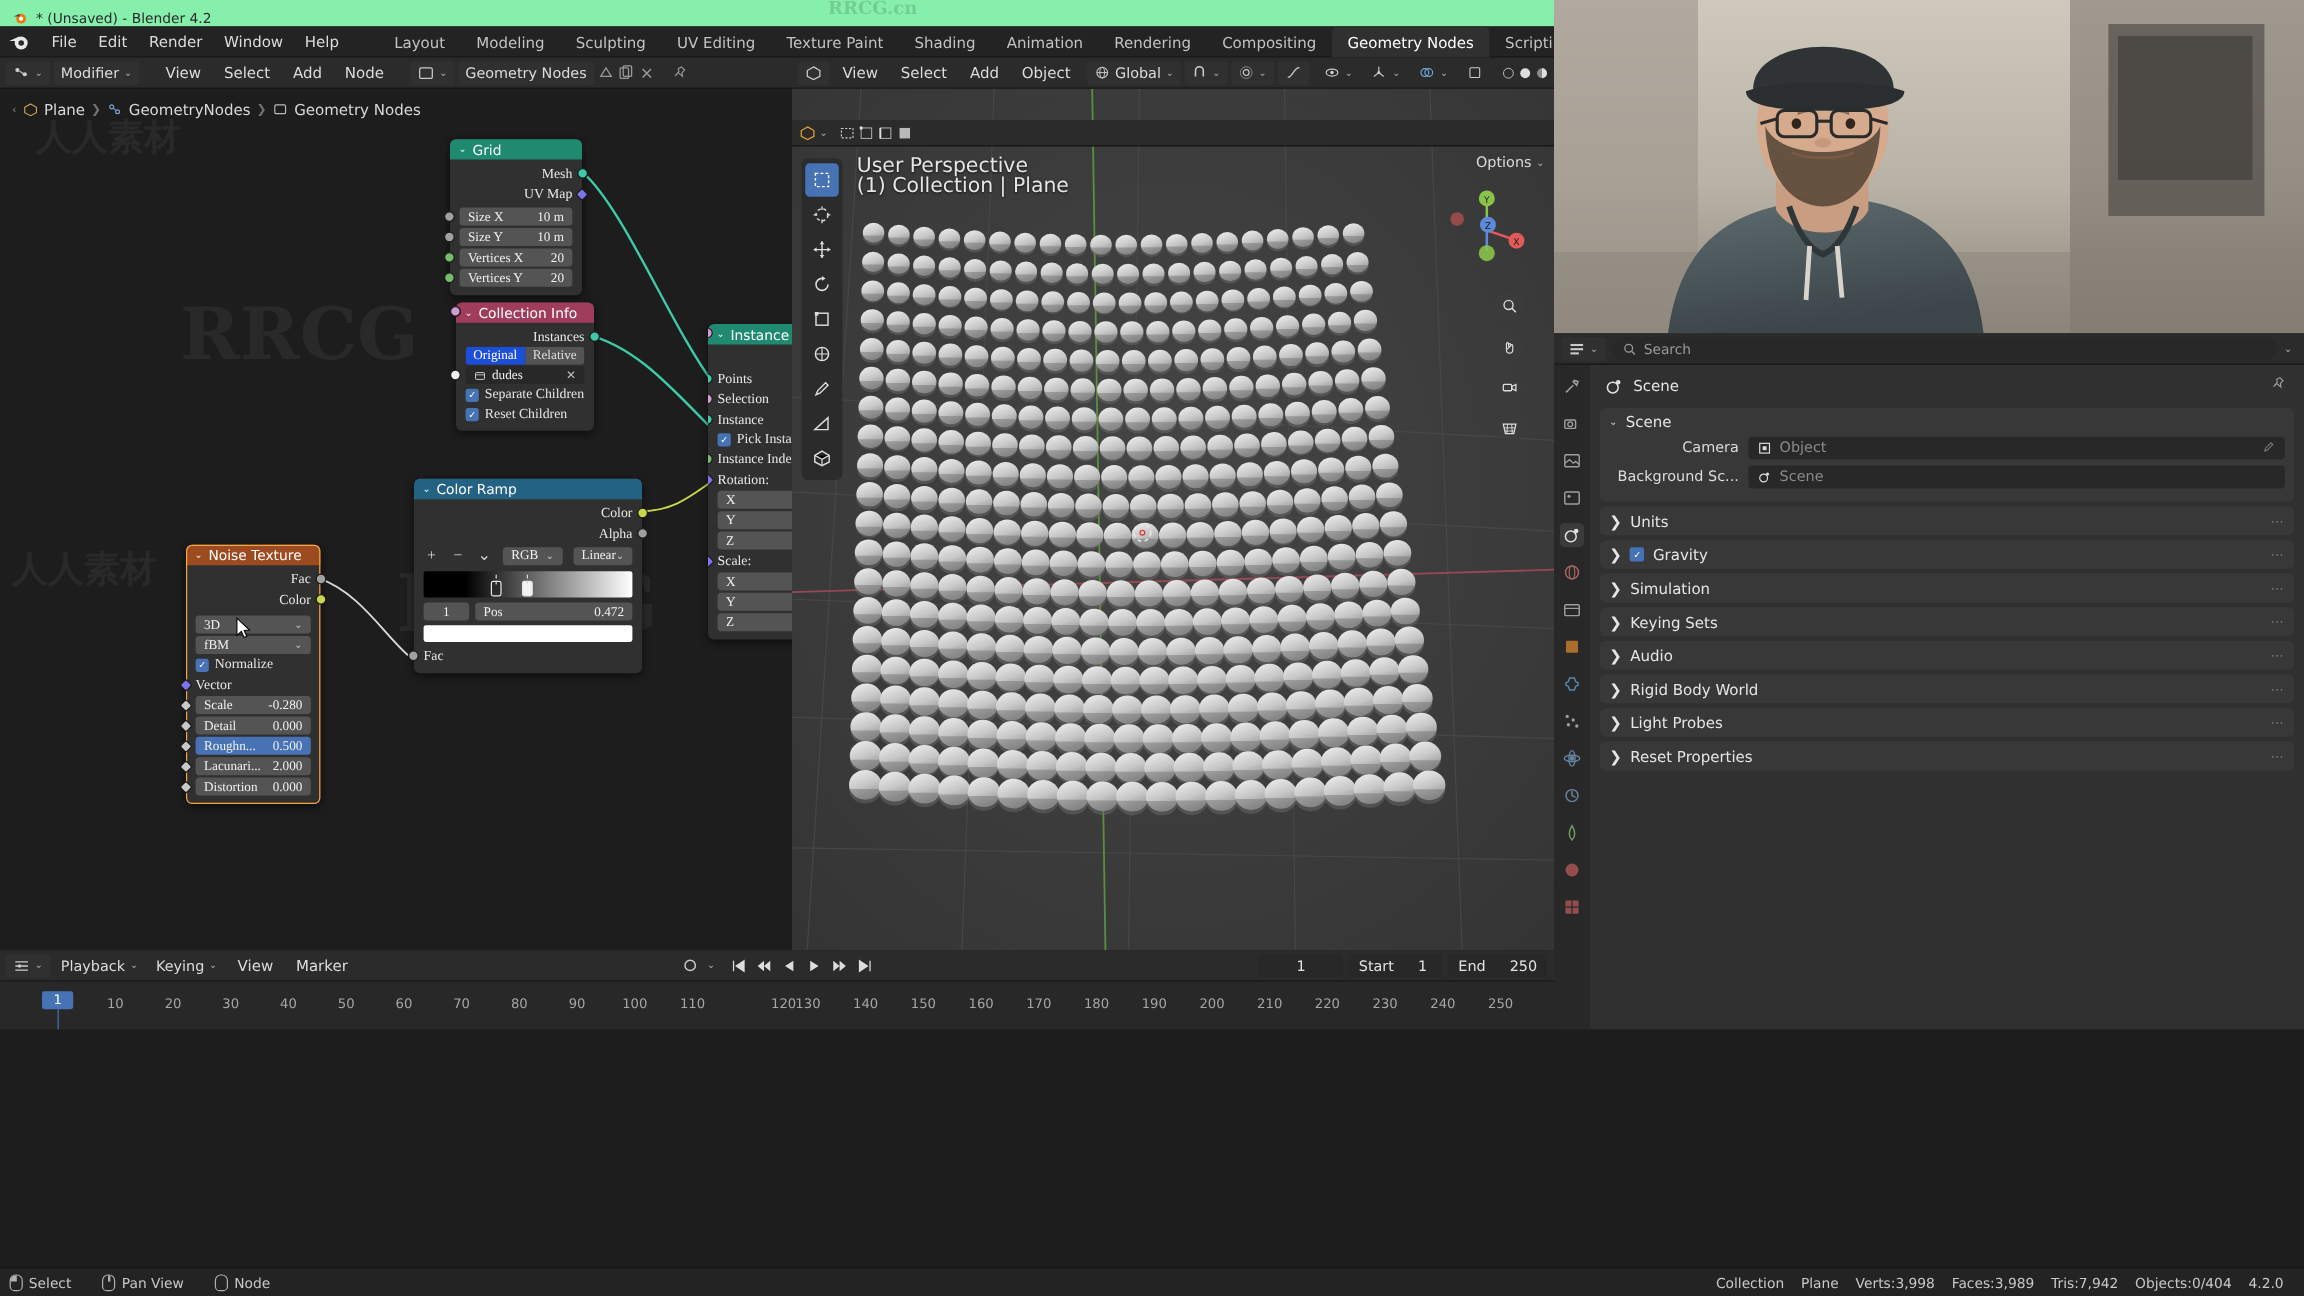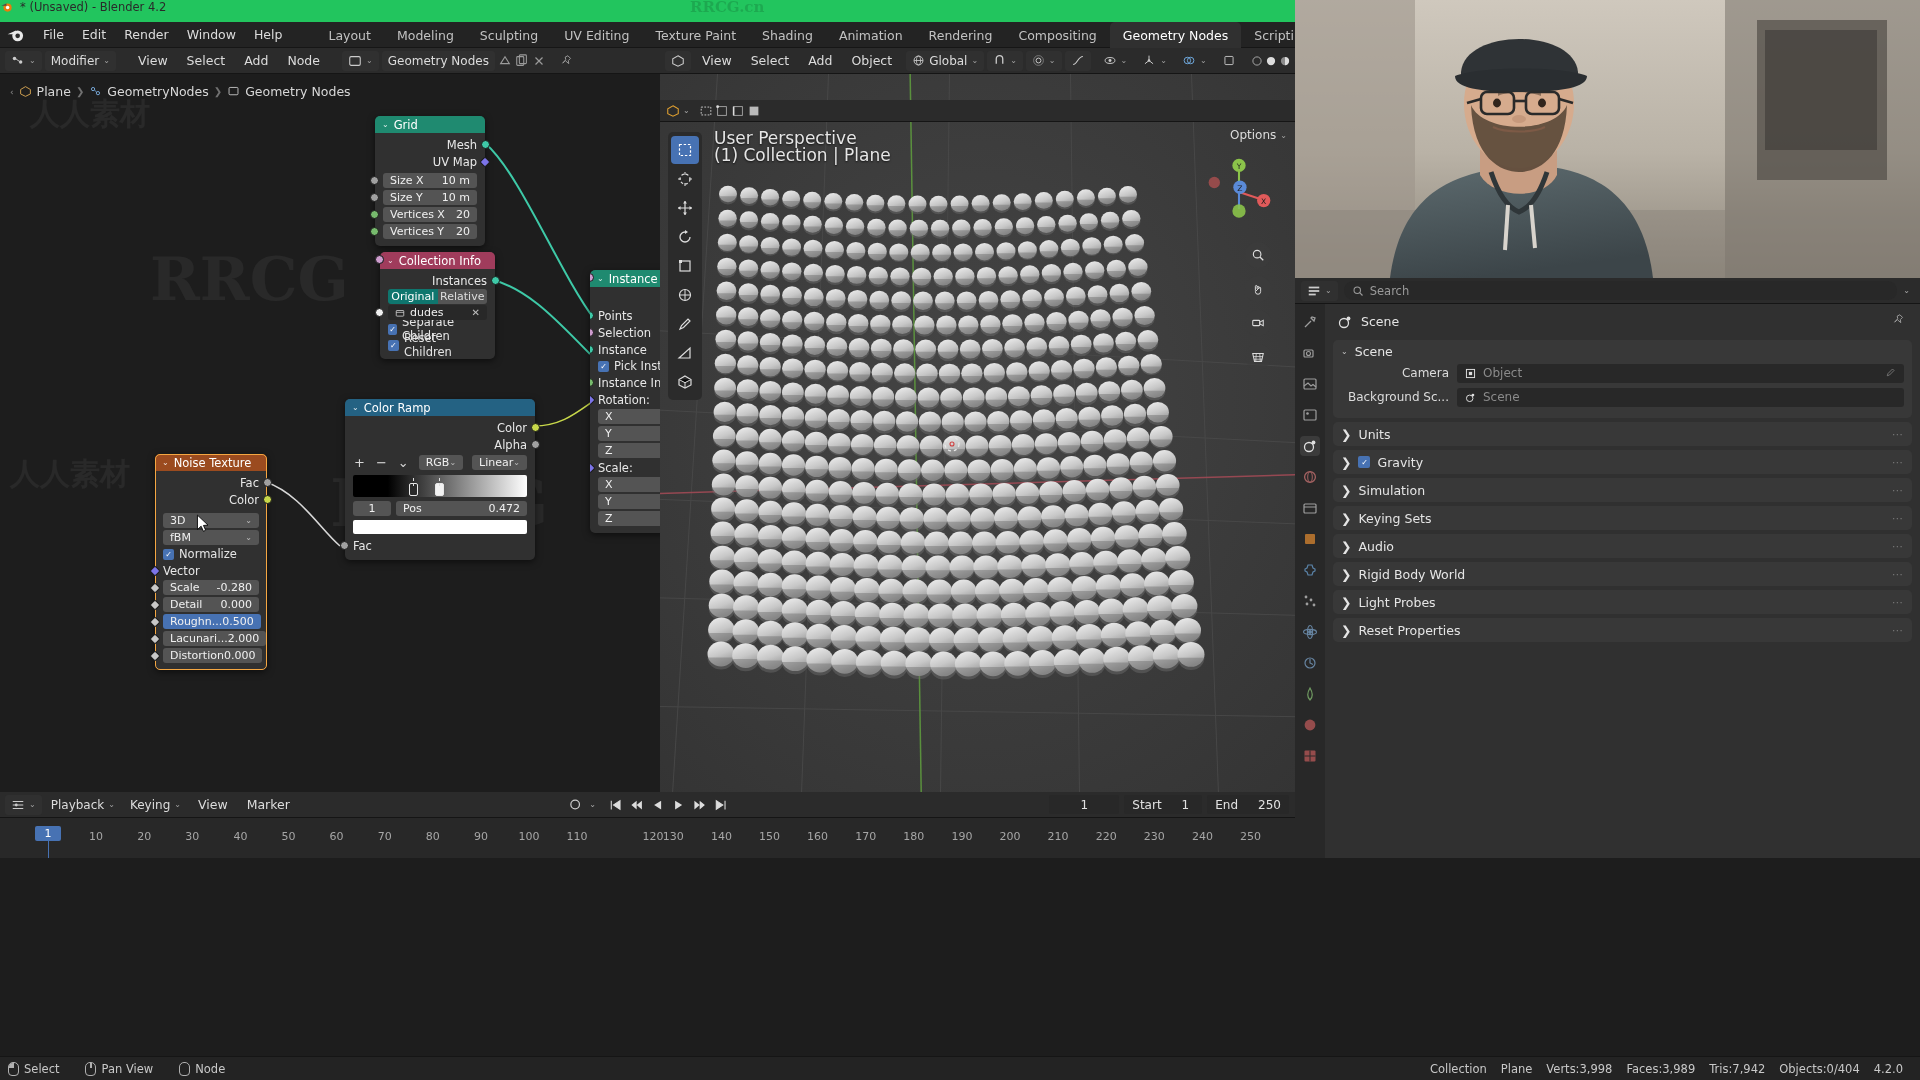--- a/index.html
+++ b/index.html
@@ -7,22 +7,22 @@
     width: 1920px; height: 1080px; overflow: hidden;
     background: #1d1d1d;
     font-family: "DejaVu Sans", sans-serif;
     font-size: 12.5px; color: #e5e5e5;
     -webkit-font-smoothing: antialiased;
   }
   .app { position: relative; width: 1920px; height: 1080px; }
 
   
   .titlebar {
-    height: 22px; background: #22c55e; color: #2a2a2a;
-    display: flex; align-items: flex-start; padding: 0 0; font-size: 11.5px;
+    height: 22px; background: #86efac; color: #2a2a2a;
+    display: flex; align-items: flex-end; padding: 0 10px; font-size: 11.5px;
     position: relative;
   }
   .titlebar .tb-icon { width: 14px; height: 14px; margin-right: 6px; }
   .wbtns { position: absolute; right: 4px; top: 0; height: 22px; display: flex; align-items: center; gap: 0; }
   .wbtn { width: 30px; height: 22px; display: flex; align-items: center; justify-content: center;
           font-size: 11px; color: #333; }
 
   
   .topbar {
     height: 26px; background: #232323; display: flex; align-items: center;
@@ -61,40 +61,40 @@
   .node-canvas { position: absolute; inset: 26px 0 0 0; background: #1d1d1d; overflow: hidden; }
   .breadcrumb { position: absolute; left: 10px; top: 10px; display: flex; align-items: center;
                 gap: 5px; font-size: 12.5px; color: #d8d8d8; z-index: 5; }
   .bc-sep { opacity: .45; font-size: 10px; }
 
   .node { position: absolute; border-radius: 5px; background: #303030;
           box-shadow: 0 2px 7px rgba(0,0,0,.55); font-size: 11.5px; }
   .node-hd { height: 17px; display: flex; align-items: center; gap: 5px;
              padding: 0 7px; border-radius: 5px 5px 0 0; font-size: 11.5px; color: #fff; }
   .node-hd .tri { font-size: 8px; opacity: .85; }
-  .node-body { padding: 3px 0 6px 0; }
+  .node-body { padding: 3px 0 6px 0; font-family: Liberation Serif, serif; }
   .node.sel { outline: 1.5px solid #f5a742; outline-offset: -1px; }
 
   .sock { position: absolute; width: 9px; height: 9px; border-radius: 50%;
           border: 1px solid #1a1a1a; }
   .sock.dia { border-radius: 2px; transform: rotate(45deg); width: 8px; height: 8px; }
   .row { display: flex; align-items: center; height: 17px; padding: 0 8px; position: relative; }
   .row.out { justify-content: flex-end; }
   .row-lbl { color: #e8e8e8; }
   .fld { background: #545454; border-radius: 3px; height: 15px; display: flex; align-items: center;
          justify-content: space-between; padding: 0 7px; font-size: 11px; color: #f0f0f0; flex: 1; }
   .fld.hl { background: #4772b3; }
   .fld.center { justify-content: center; }
   .fld.dropdown { background: #545454; justify-content: space-between; }
   .chkrow { display: flex; align-items: center; gap: 5px; height: 16px; padding: 0 8px; }
   .chk { width: 11px; height: 11px; border-radius: 2px; background: #4772b3;
          display: flex; align-items: center; justify-content: center; font-size: 8px; color: #fff; }
   .toggle-pair { display: flex; height: 15px; border-radius: 3px; overflow: hidden; margin: 0 8px; }
   .toggle-pair > div { flex: 1; text-align: center; line-height: 15px; font-size: 11px; background: #545454; color: #ddd; }
-  .toggle-pair > div.on { background: #0f766e; color: #fff; }
+  .toggle-pair > div.on { background: #1d4ed8; color: #fff; }
 
   .ramp-strip { height: 22px; margin: 3px 8px; border-radius: 2px; position: relative;
                 background: linear-gradient(to right, #000 0%, #000 20%, #ffffff 100%); }
   .ramp-handle { position: absolute; top: 8px; width: 9px; height: 13px; background: #2a2a2a;
                  border: 1.5px solid #e8e8e8; border-radius: 2px; }
   .ramp-handle.sel { background: #f2f2f2; }
   .ramp-tick { position: absolute; top: -6px; left: 3px; width: 1px; height: 8px; border-left: 1px dashed #ddd; }
   .swatch { height: 14px; margin: 3px 8px; border-radius: 2px; background: #ffffff; }
   .opbar { display: flex; align-items: center; gap: 9px; padding: 2px 8px; }
   .opbar .op { font-size: 13px; color: #d9d9d9; width: 13px; text-align: center; }

